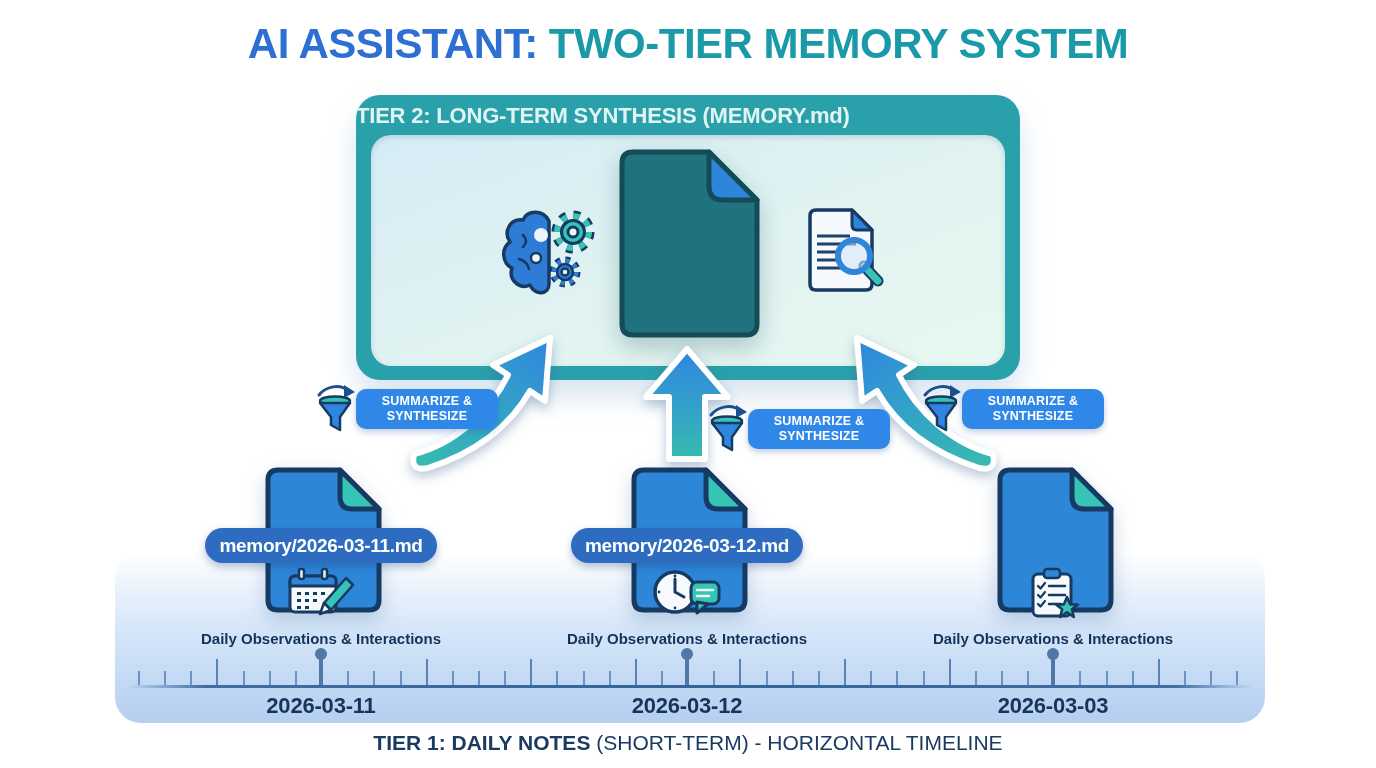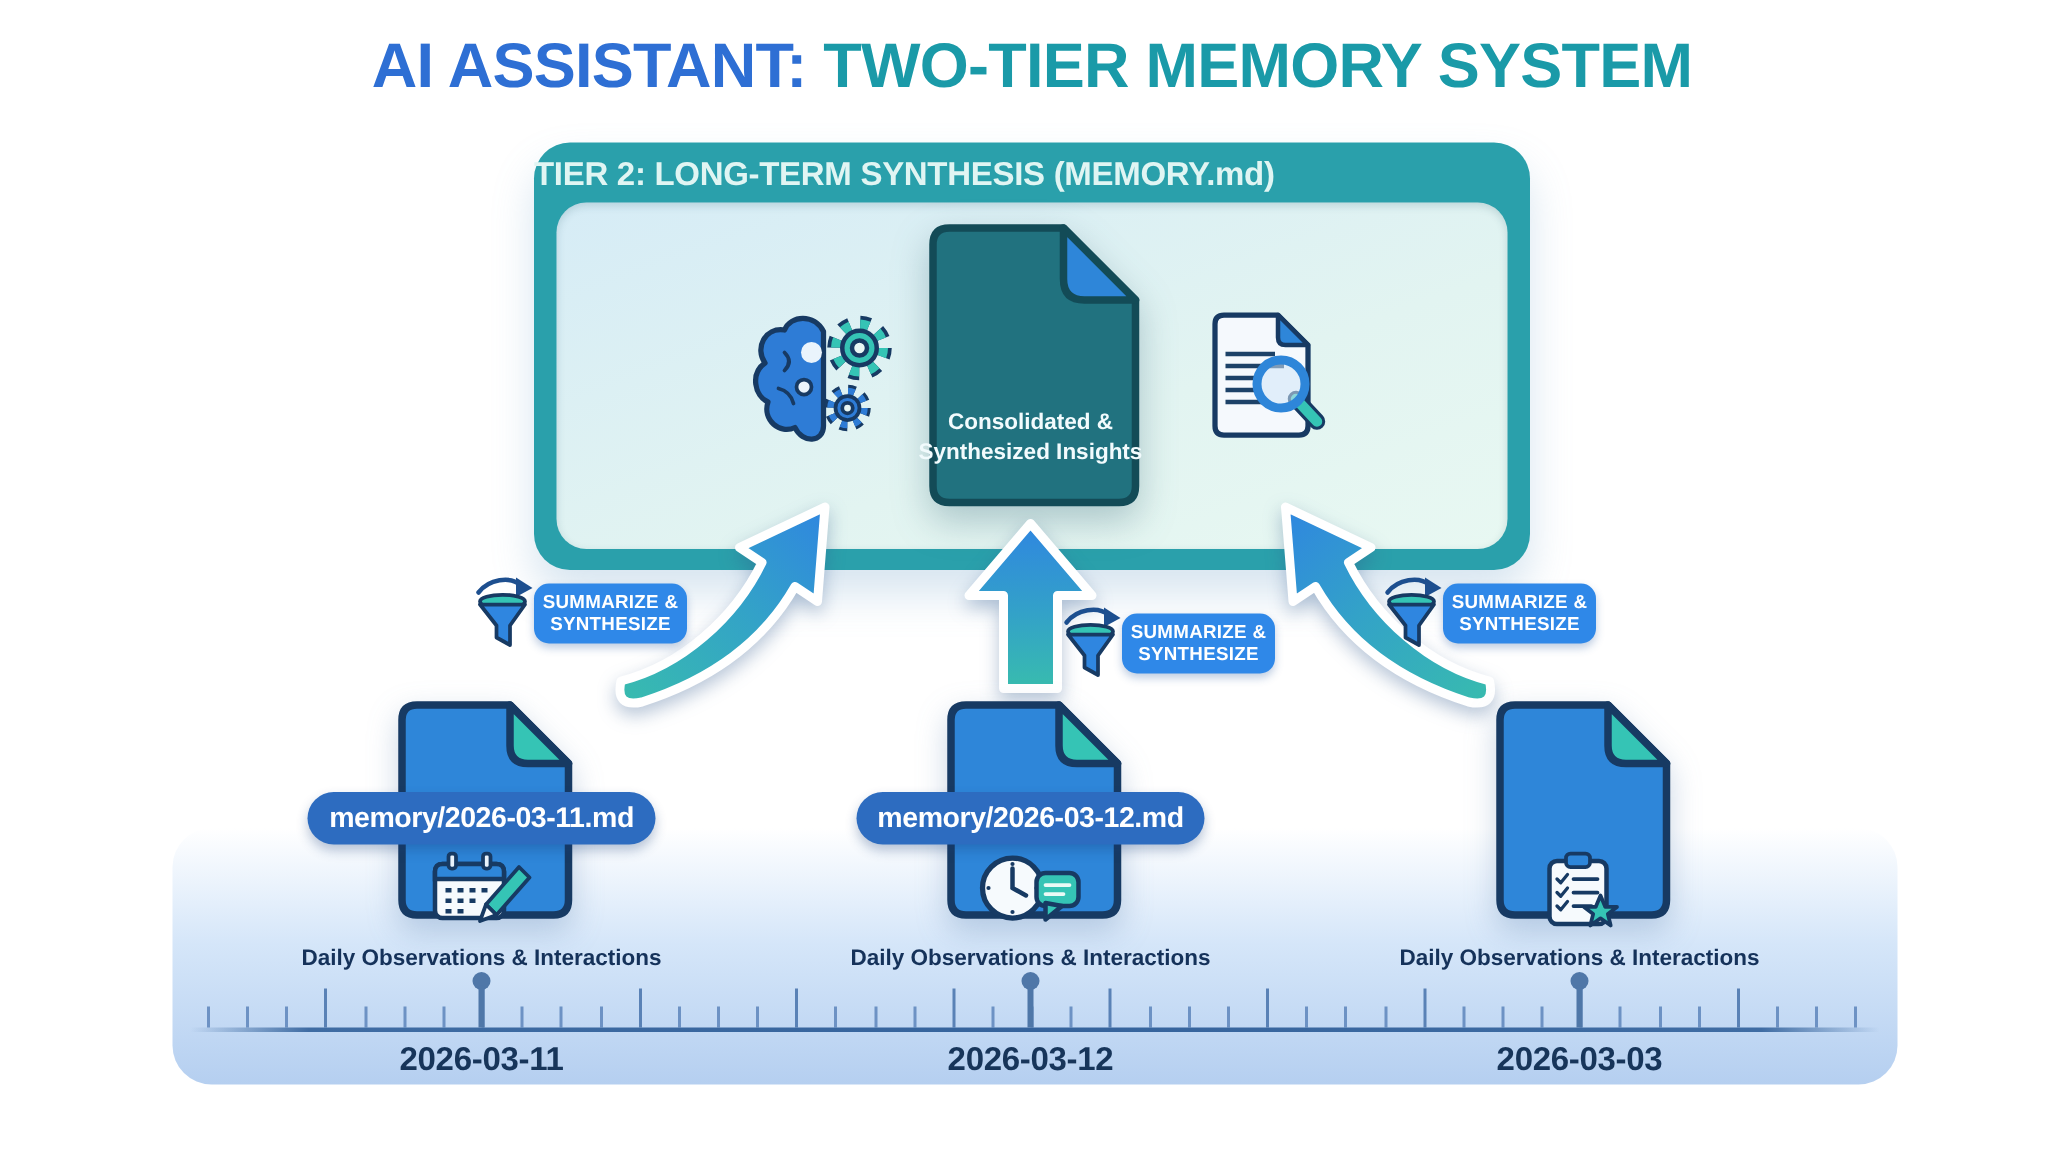--- a/index.html
+++ b/index.html
@@ -39,21 +39,21 @@
     box-shadow:0 5px 10px rgba(15,60,72,.28);
   }
   .memory-caption{
     position:absolute;left:575px;top:272px;width:224px;text-align:center;
     color:#f2fbfd;font-size:15px;font-weight:bold;line-height:1.3;
   }
   
   .arrow{position:absolute;filter:drop-shadow(0 5px 6px rgba(50,90,140,.35));}
   
   .proc-pill{
-    position:absolute;width:102px;padding:5px 0;border-radius:10px;
+    position:absolute;width:102px;padding:5px 20px;border-radius:10px;
     background:#2f88e8;color:#fff;text-align:center;
     font-size:12.5px;font-weight:bold;line-height:1.2;letter-spacing:.2px;
     box-shadow:0 3px 6px rgba(40,90,160,.3);
   }
   
   .card{position:absolute;top:465px;width:250px;height:195px;}
   .card .doc{position:absolute;left:62px;top:0;filter:drop-shadow(0 8px 10px rgba(80,120,170,.3));}
   .name-pill{
     position:absolute;left:9px;top:63px;width:232px;height:35px;
     background:#2d6cc0;border-radius:18px;color:#fff;
@@ -124,24 +124,20 @@
       <circle cx="68" cy="67" r="10.5" fill="none" stroke="#2e7cd6" stroke-width="6" stroke-dasharray="4 4.25"></circle>
       <circle cx="68" cy="67" r="8" fill="#2e7cd6" stroke="#173a63" stroke-width="2.5"></circle>
       <circle cx="68" cy="67" r="3.5" fill="#e8f6f4" stroke="#173a63" stroke-width="2.5"></circle>
     </g>
   </svg>
 
   <svg class="icon-abs" style="left:609px;top:146px;filter:drop-shadow(0 10px 12px rgba(40,90,110,.3))" width="155" height="195" viewBox="0 0 155 195">
     <path d="M 24 6 H 100 L 148 54 V 178 Q 148 189 137 189 H 24 Q 13 189 13 178 V 17 Q 13 6 24 6 Z" fill="#21727f" stroke="#134b57" stroke-width="5" stroke-linejoin="round"></path>
     <path d="M 100 6 L 148 54 H 114 Q 100 54 100 40 Z" fill="#2e86d9" stroke="#134b57" stroke-width="5" stroke-linejoin="round"></path>
   </svg>
-  <div class="memory-caption">
-    <span>Consolidated &amp;</span><br>
-    <span>Synthesized Insights</span>
-  </div>
 
   <svg class="icon-abs" style="left:800px;top:204px" width="86" height="92" viewBox="0 0 86 92">
     <path d="M 16 6 H 52 L 72 26 V 80 Q 72 86 66 86 H 16 Q 10 86 10 80 V 12 Q 10 6 16 6 Z" fill="#f5f9fd" stroke="#173a63" stroke-width="3.5" stroke-linejoin="round"></path>
     <path d="M 52 6 L 72 26 H 57 Q 52 26 52 21 Z" fill="#2e86d9" stroke="#173a63" stroke-width="3" stroke-linejoin="round"></path>
     <path d="M 17 32 H 50 M 17 40 H 56 M 17 48 H 40 M 17 56 H 40 M 17 64 H 42" stroke="#1d4268" stroke-width="3"></path>
     <line x1="64" y1="62" x2="78" y2="77" stroke="#173a63" stroke-width="11" stroke-linecap="round"></line>
     <line x1="64" y1="62" x2="78" y2="77" stroke="#35c4b5" stroke-width="7" stroke-linecap="round"></line>
     <circle cx="54" cy="52" r="16" fill="rgba(207,230,247,0.55)" stroke="#2e86d9" stroke-width="6"></circle>
   </svg>
 
@@ -333,14 +329,15 @@
     <svg class="mini-icon" width="60" height="54" viewBox="0 0 60 54">
       <rect x="10" y="8" width="38" height="42" rx="5" fill="#f6fafd" stroke="#173a63" stroke-width="3"></rect>
       <rect x="21" y="3" width="16" height="9" rx="3" fill="#2e86d9" stroke="#173a63" stroke-width="2.5"></rect>
       <path d="M 15 20 l 2.5 2.5 L 22 17 M 15 29 l 2.5 2.5 L 22 26 M 15 38 l 2.5 2.5 L 22 35" fill="none" stroke="#173a63" stroke-width="2.2" stroke-linecap="round" stroke-linejoin="round"></path>
       <path d="M 26 20 H 42 M 26 29 H 42 M 26 38 H 38" stroke="#173a63" stroke-width="2.5" stroke-linecap="round"></path>
       <path transform="translate(44,42)" d="M0,-11 L3.2,-3.4 L11,-3.4 L4.9,1.3 L6.8,9 L0,4.2 L-6.8,9 L-4.9,1.3 L-11,-3.4 L-3.2,-3.4 Z" fill="#35c4b5" stroke="#173a63" stroke-width="2.5" stroke-linejoin="round"></path>
     </svg>
     <div class="file-caption">Daily Observations &amp; Interactions</div>
   </div>
 
+  <div class="footer"><span class="fb">TIER 1: DAILY NOTES</span><span class="fr"> (SHORT-TERM) - HORIZONTAL TIMELINE</span></div>
 
 </div>
 
 </body></html>

